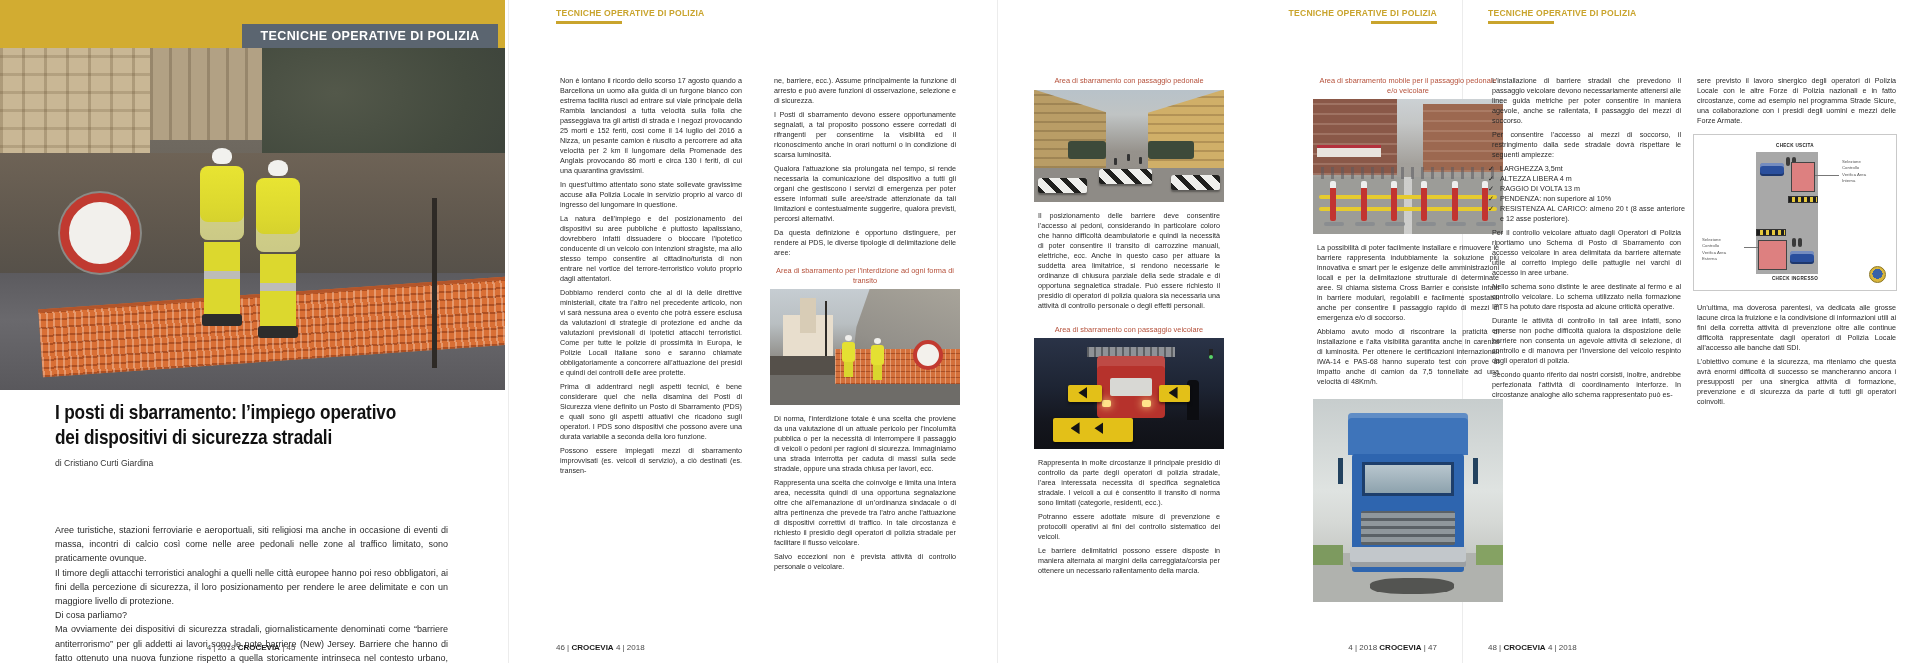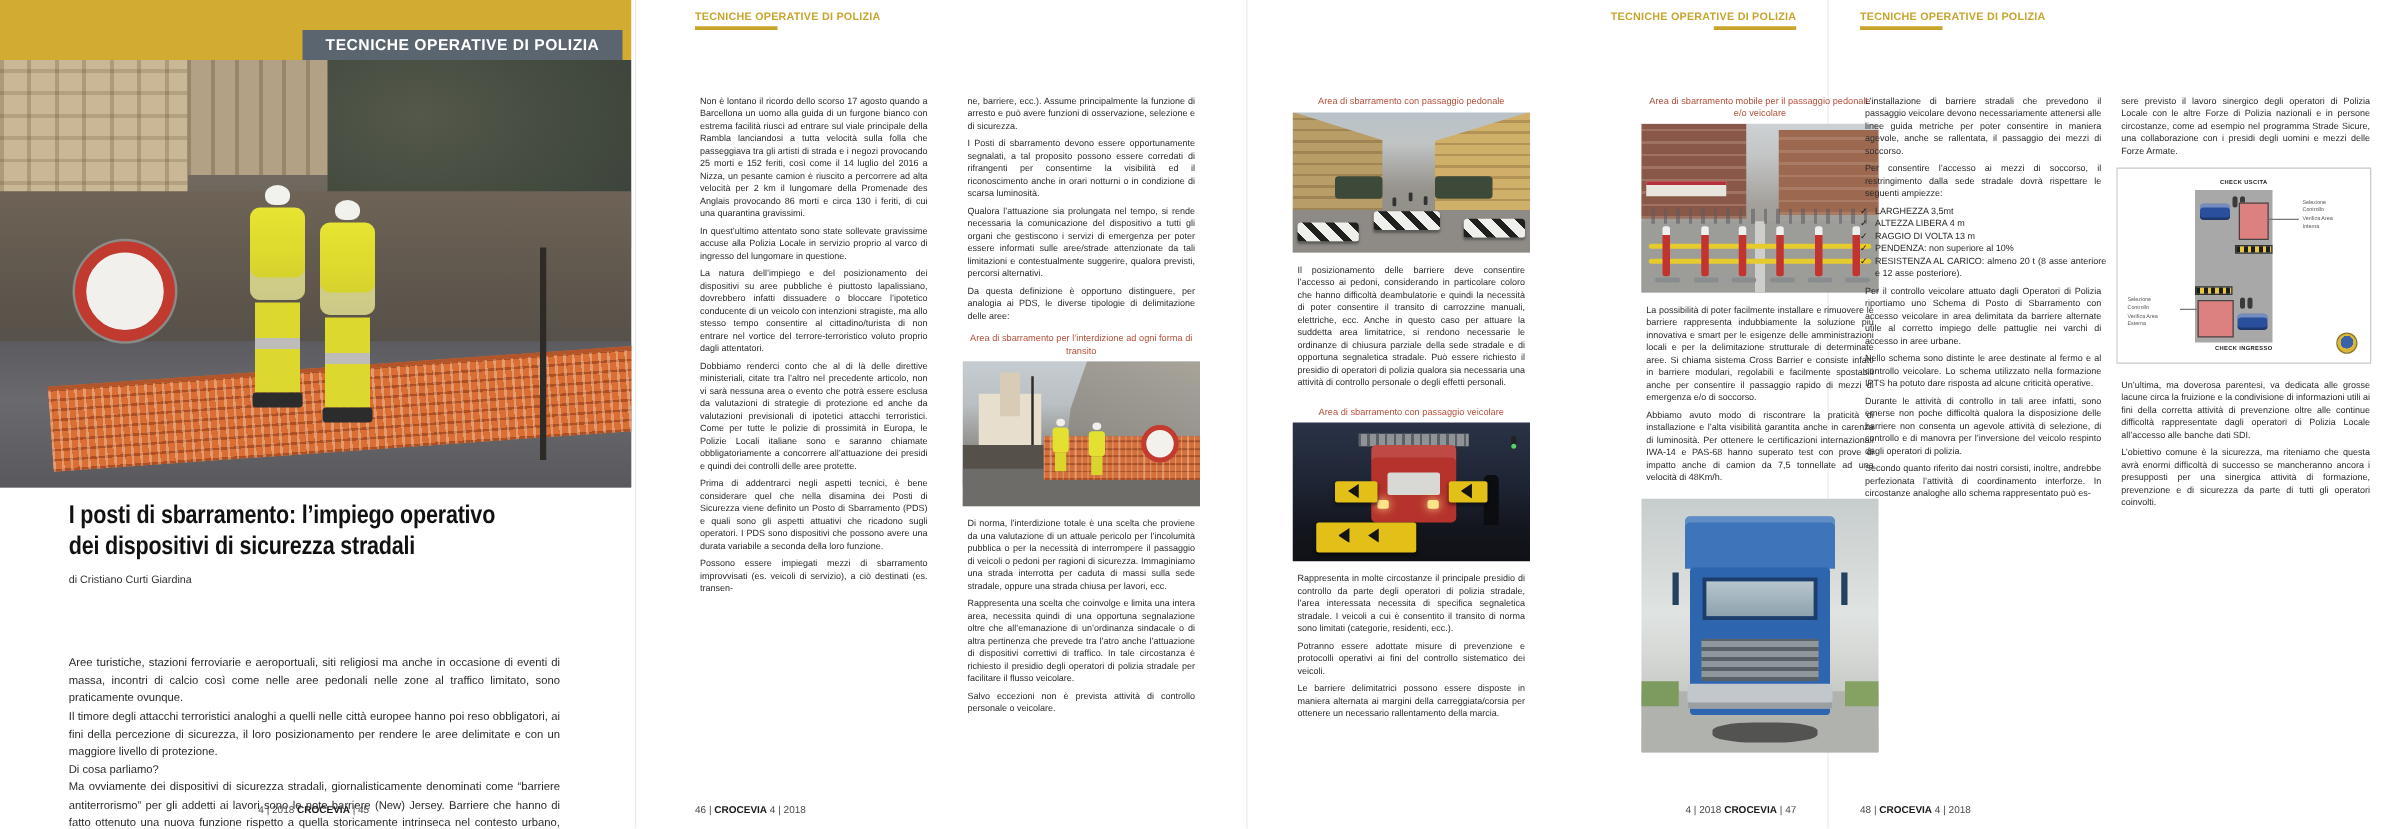--- a/index.html
+++ b/index.html
@@ -225,21 +225,21 @@
     <p>La natura dell’impiego e del posizionamento dei dispositivi su aree pubbliche è piuttosto lapalissiano, dovrebbero infatti dissuadere o bloccare l’ipotetico conducente di un veicolo con intenzioni stragiste, ma allo stesso tempo consentire al cittadino/turista di non entrare nel vortice del terrore-terroristico voluto proprio dagli attentatori.</p>
     <p>Dobbiamo renderci conto che al di là delle direttive ministeriali, citate tra l’altro nel precedente articolo, non vi sarà nessuna area o evento che potrà essere esclusa da valutazioni di strategie di protezione ed anche da valutazioni previsionali di ipotetici attacchi terroristici. Come per tutte le polizie di prossimità in Europa, le Polizie Locali italiane sono e saranno chiamate obbligatoriamente a concorrere all’attuazione dei presidi e quindi dei controlli delle aree protette.</p>
     <p>Prima di addentrarci negli aspetti tecnici, è bene considerare quel che nella disamina dei Posti di Sicurezza viene definito un Posto di Sbarramento (PDS) e quali sono gli aspetti attuativi che ricadono sugli operatori. I PDS sono dispositivi che possono avere una durata variabile a seconda della loro funzione.</p>
     <p>Possono essere impiegati mezzi di sbarramento improvvisati (es. veicoli di servizio), a ciò destinati (es. transen-</p>
   </div>
 
   <div class="body-col" style="left:770px; top:72px; width:190px; height:548px">
     <p>ne, barriere, ecc.). Assume principalmente la funzione di arresto e può avere funzioni di osservazione, selezione e di sicurezza.</p>
     <p>I Posti di sbarramento devono essere opportunamente segnalati, a tal proposito possono essere corredati di rifrangenti per consentirne la visibilità ed il riconoscimento anche in orari notturni o in condizione di scarsa luminosità.</p>
     <p>Qualora l’attuazione sia prolungata nel tempo, si rende necessaria la comunicazione del dispositivo a tutti gli organi che gestiscono i servizi di emergenza per poter essere informati sulle aree/strade attenzionate da tali limitazioni e contestualmente suggerire, qualora previsti, percorsi alternativi.</p>
-    <p style="margin-bottom:8px">Da questa definizione è opportuno distinguere, per analogia ai PDS, le diverse tipologie di delimitazione delle aree:</p>
+    <p style="margin-bottom:8px">Da questa definizione è opportuno distinguere, per rendere ai PDS, le diverse tipologie di delimitazione delle aree:</p>
     <p class="cap">Area di sbarramento per l’interdizione ad ogni forma di transito</p>
     <div class="photo ph-atrani">
       <div class="at-cliff"></div>
       <div class="at-build"></div>
       <div class="at-tower"></div>
       <div class="at-lamp"></div>
       <div class="at-wall"></div>
       <div class="at-road"></div>
       <div class="at-mesh"></div>
       <div class="at-sign"></div>
@@ -381,21 +381,21 @@
         <span class="m">✓</span>
         <span>RESISTENZA AL CARICO: almeno 20 t (8 asse anteriore e 12 asse posteriore).</span>
       </div>
     <p>Per il controllo veicolare attuato dagli Operatori di Polizia riportiamo uno Schema di Posto di Sbarramento con accesso veicolare in area delimitata da barriere alternate utile al corretto impiego delle pattuglie nei varchi di accesso in aree urbane.</p>
     <p>Nello schema sono distinte le aree destinate al fermo e al controllo veicolare. Lo schema utilizzato nella formazione IPTS ha potuto dare risposta ad alcune criticità operative.</p>
     <p>Durante le attività di controllo in tali aree infatti, sono emerse non poche difficoltà qualora la disposizione delle barriere non consenta un agevole attività di selezione, di controllo e di manovra per l’inversione del veicolo respinto dagli operatori di polizia.</p>
     <p>Secondo quanto riferito dai nostri corsisti, inoltre, andrebbe perfezionata l’attività di coordinamento interforze. In circostanze analoghe allo schema rappresentato può es-</p>
   </div>
 
   <div class="body-col" style="left:1693px; top:72px; width:207px; height:568px">
-    <p>sere previsto il lavoro sinergico degli operatori di Polizia Locale con le altre Forze di Polizia nazionali e in persone circostanze, come ad esempio nel programma Strade Sicure, una collaborazione con i presidi degli uomini e mezzi delle Forze Armate.</p>
+    <p>sere previsto il lavoro sinergico degli operatori di Polizia Locale con le altre Forze di Polizia nazionali e in fatto circostanze, come ad esempio nel programma Strade Sicure, una collaborazione con i presidi degli uomini e mezzi delle Forze Armate.</p>
 
     <div class="diagram">
       <div class="dg-check" style="top:6px">CHECK USCITA</div>
       <div class="dg-road"></div>
       <div class="dg-car" style="left:66px; top:28px"></div>
       <div class="dg-fig" style="left:92px; top:22px"></div>
       <div class="dg-fig" style="left:98px; top:22px"></div>
       <div class="dg-area" style="left:97px; top:27px; width:24px; height:30px"></div>
       <div class="dg-line" style="left:121px; top:40px; width:24px"></div>
       <div class="dg-label" style="left:148px; top:24px; width:54px">Selezione

